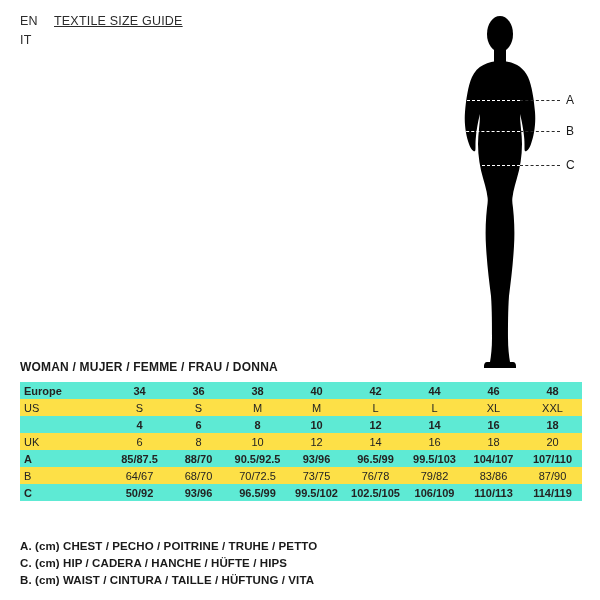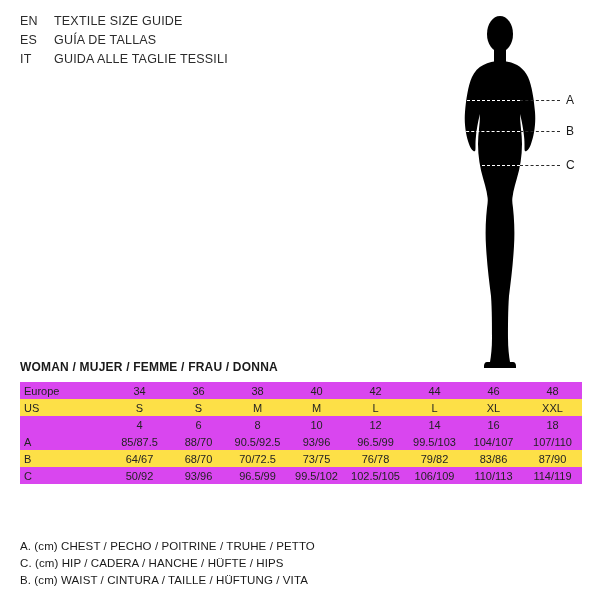--- a/index.html
+++ b/index.html
@@ -36,20 +36,21 @@
   .lang-code {
     width: 34px;
     font-size: 12.5px;
     color: #2b2b2b;
     letter-spacing: 0.2px;
   }
   .lang-title {
     font-size: 12.5px;
     color: #2b2b2b;
     letter-spacing: 0.2px;
+    text-decoration: underline;
   }
 
   
   .figure-area {
     position: absolute;
     left: 400px;
     top: 8px;
     width: 200px;
     height: 360px;
   }
@@ -113,58 +114,54 @@
   }
   table.size-table tr.head-row td.label-col {
     text-align: left;
     padding-left: 4px;
   }
   table.size-table td.label-col {
     text-align: left;
     padding-left: 4px;
   }
   tr.shade td {
-    background: #d946ef;
+    background: #5eead4;
+    font-weight: bold;
   }
   tr.plain td {
     background: #fde047;
   }
 
   
   .legend {
     position: absolute;
     left: 20px;
     top: 540px;
     width: 560px;
   }
   .legend-row {
     font-size: 11.5px;
-    font-weight: normal;
+    font-weight: bold;
     color: #1a1a1a;
     height: 17px;
     letter-spacing: 0.1px;
   }
 </style>
 </head>
 <body>
 
 <div class="page">
 
   <div class="lang-block">
     <div class="lang-row">
       <span class="lang-code">EN</span>
       <span class="lang-title">TEXTILE SIZE GUIDE</span>
     </div>
     <div class="lang-row">
-      <span class="lang-code">ES</span>
-      <span class="lang-title">GUÍA DE TALLAS</span>
-    </div>
-    <div class="lang-row">
       <span class="lang-code">IT</span>
-      <span class="lang-title">GUIDA ALLE TAGLIE TESSILI</span>
     </div>
   </div>
 
   <div class="figure-area">
     <svg class="figure-svg" width="140" height="362" viewBox="0 0 140 362">
       <g fill="#000000">
 
         <ellipse cx="70" cy="26" rx="13" ry="18"></ellipse>
 
         <rect x="64" y="41" width="12" height="14"></rect>
@@ -270,20 +267,31 @@
           <td>4</td>
           <td>6</td>
           <td>8</td>
           <td>10</td>
           <td>12</td>
           <td>14</td>
           <td>16</td>
           <td>18</td>
         </tr>
 
+        <tr class="plain">
+          <td class="label-col">UK</td>
+          <td>6</td>
+          <td>8</td>
+          <td>10</td>
+          <td>12</td>
+          <td>14</td>
+          <td>16</td>
+          <td>18</td>
+          <td>20</td>
+        </tr>
 
         <tr class="shade">
           <td class="label-col">A</td>
           <td>85/87.5</td>
           <td>88/70</td>
           <td>90.5/92.5</td>
           <td>93/96</td>
           <td>96.5/99</td>
           <td>99.5/103</td>
           <td>104/107</td>

